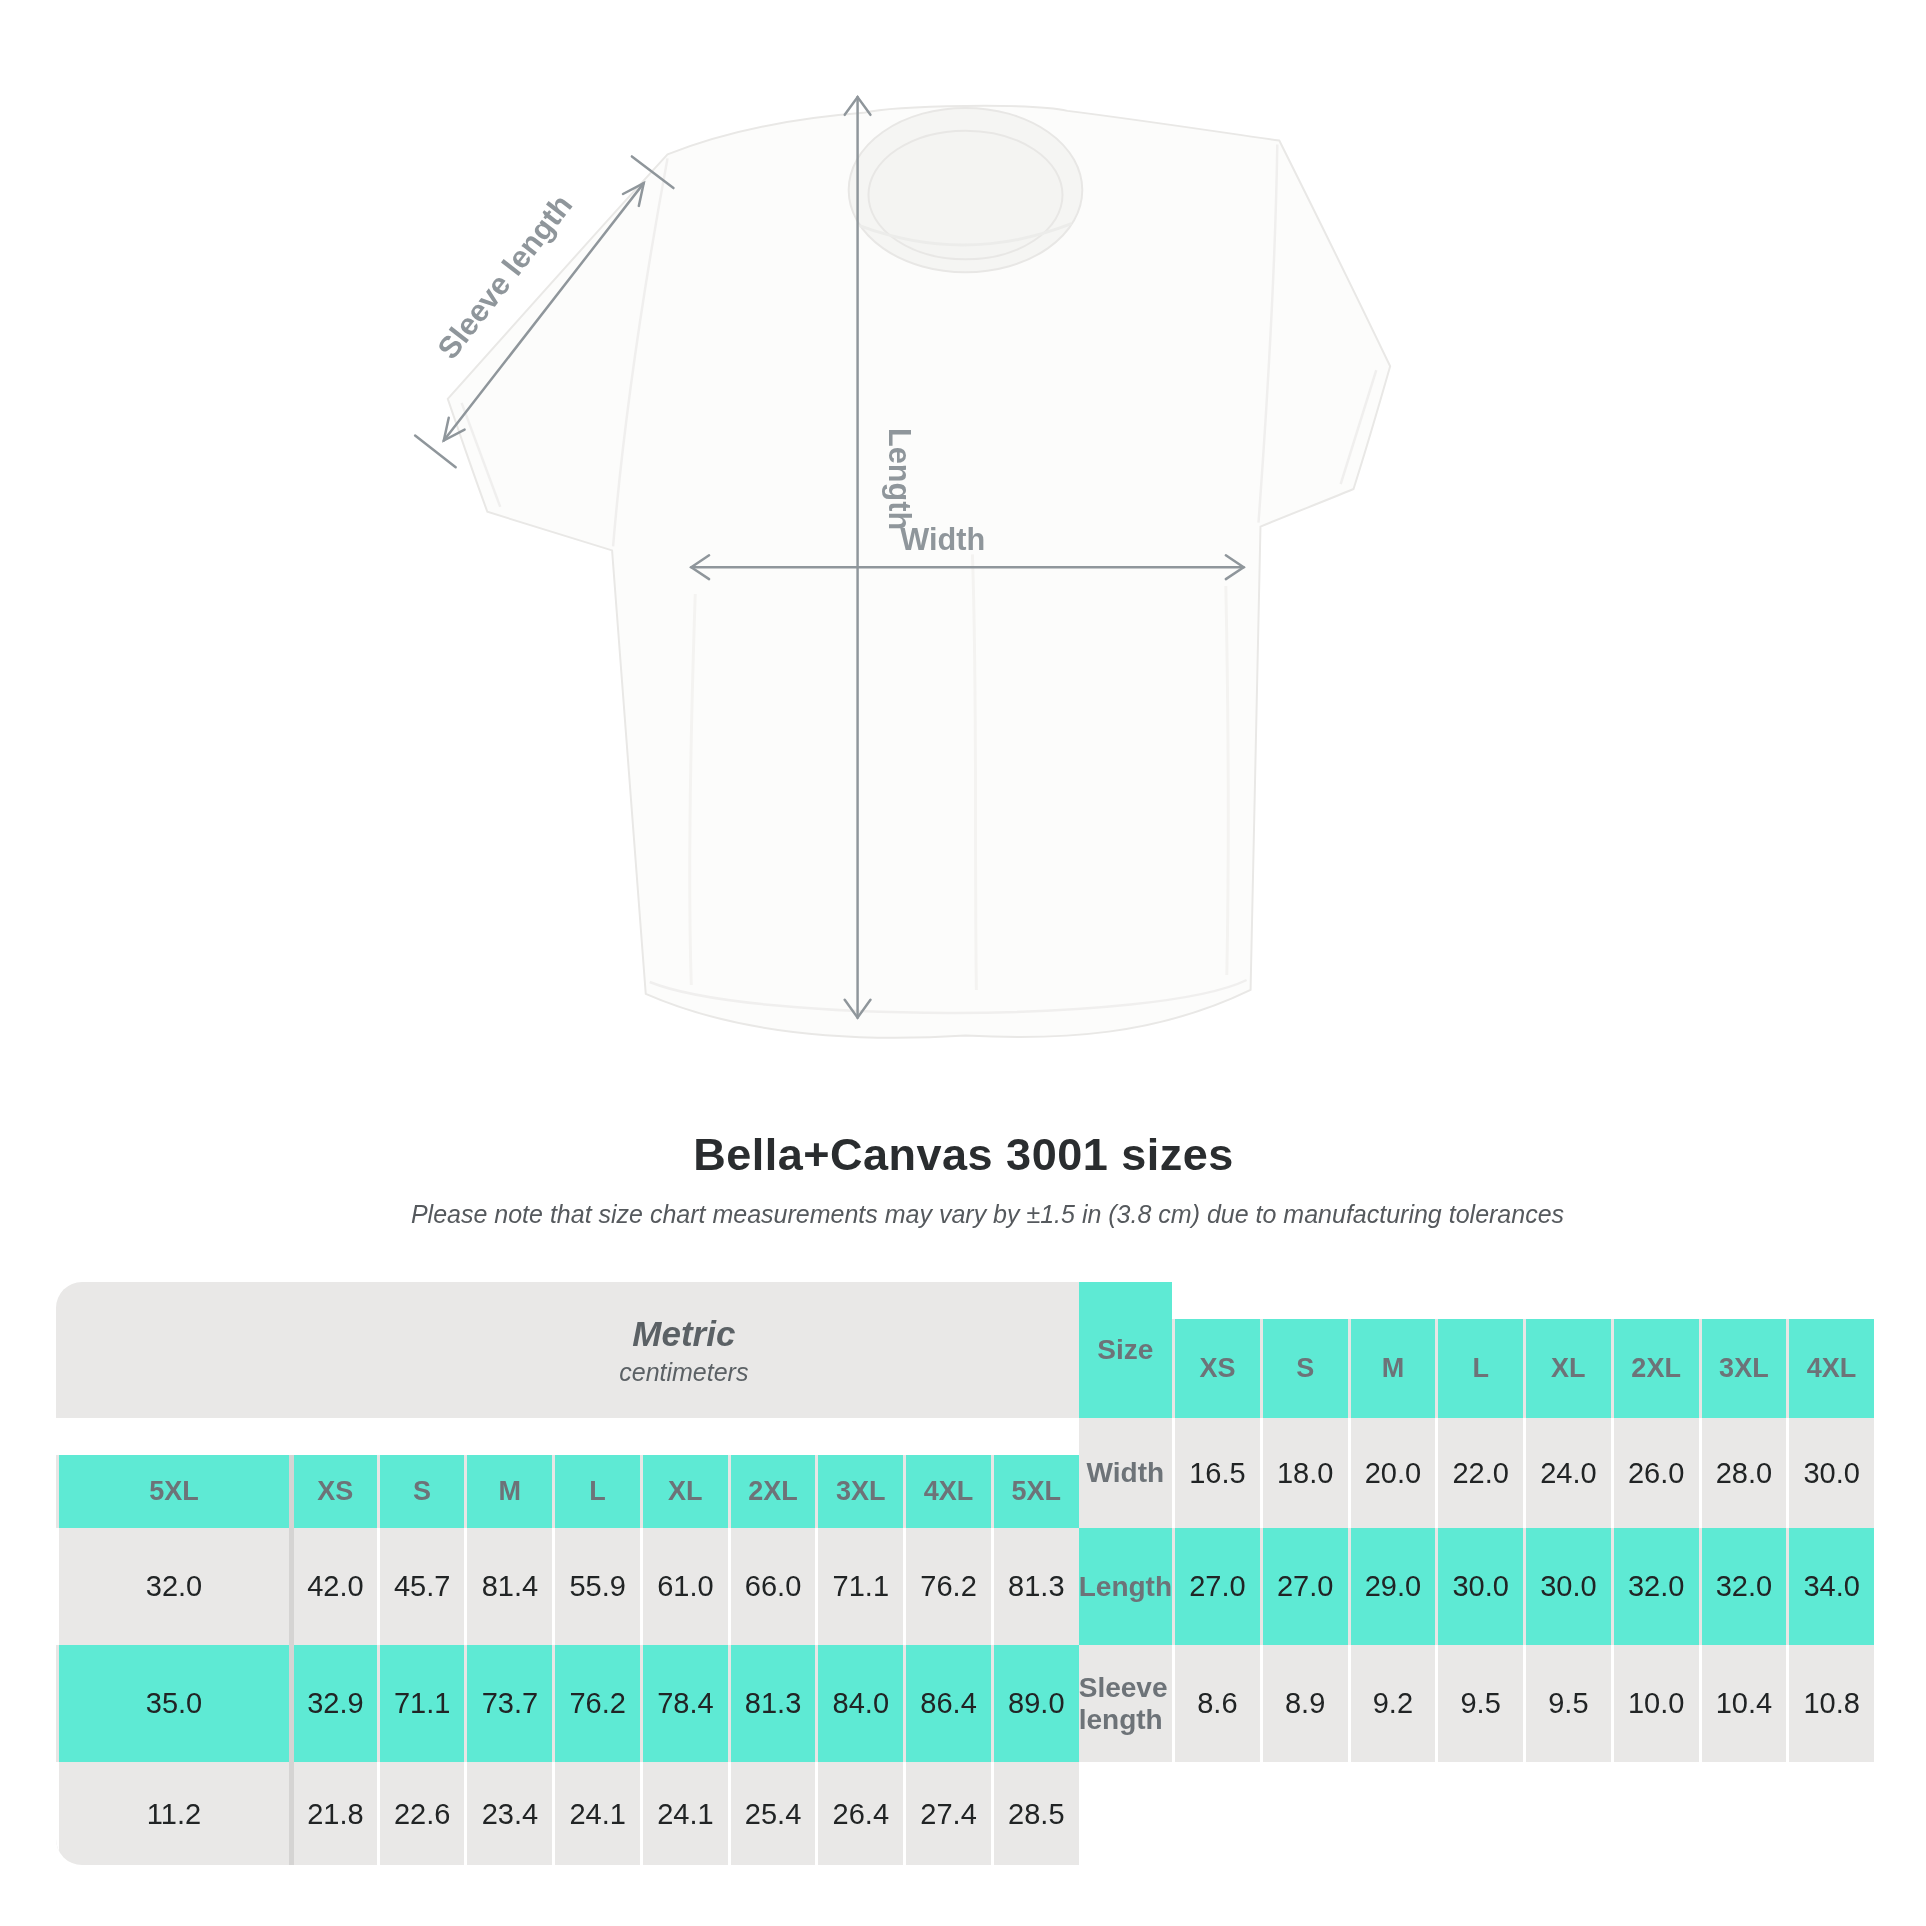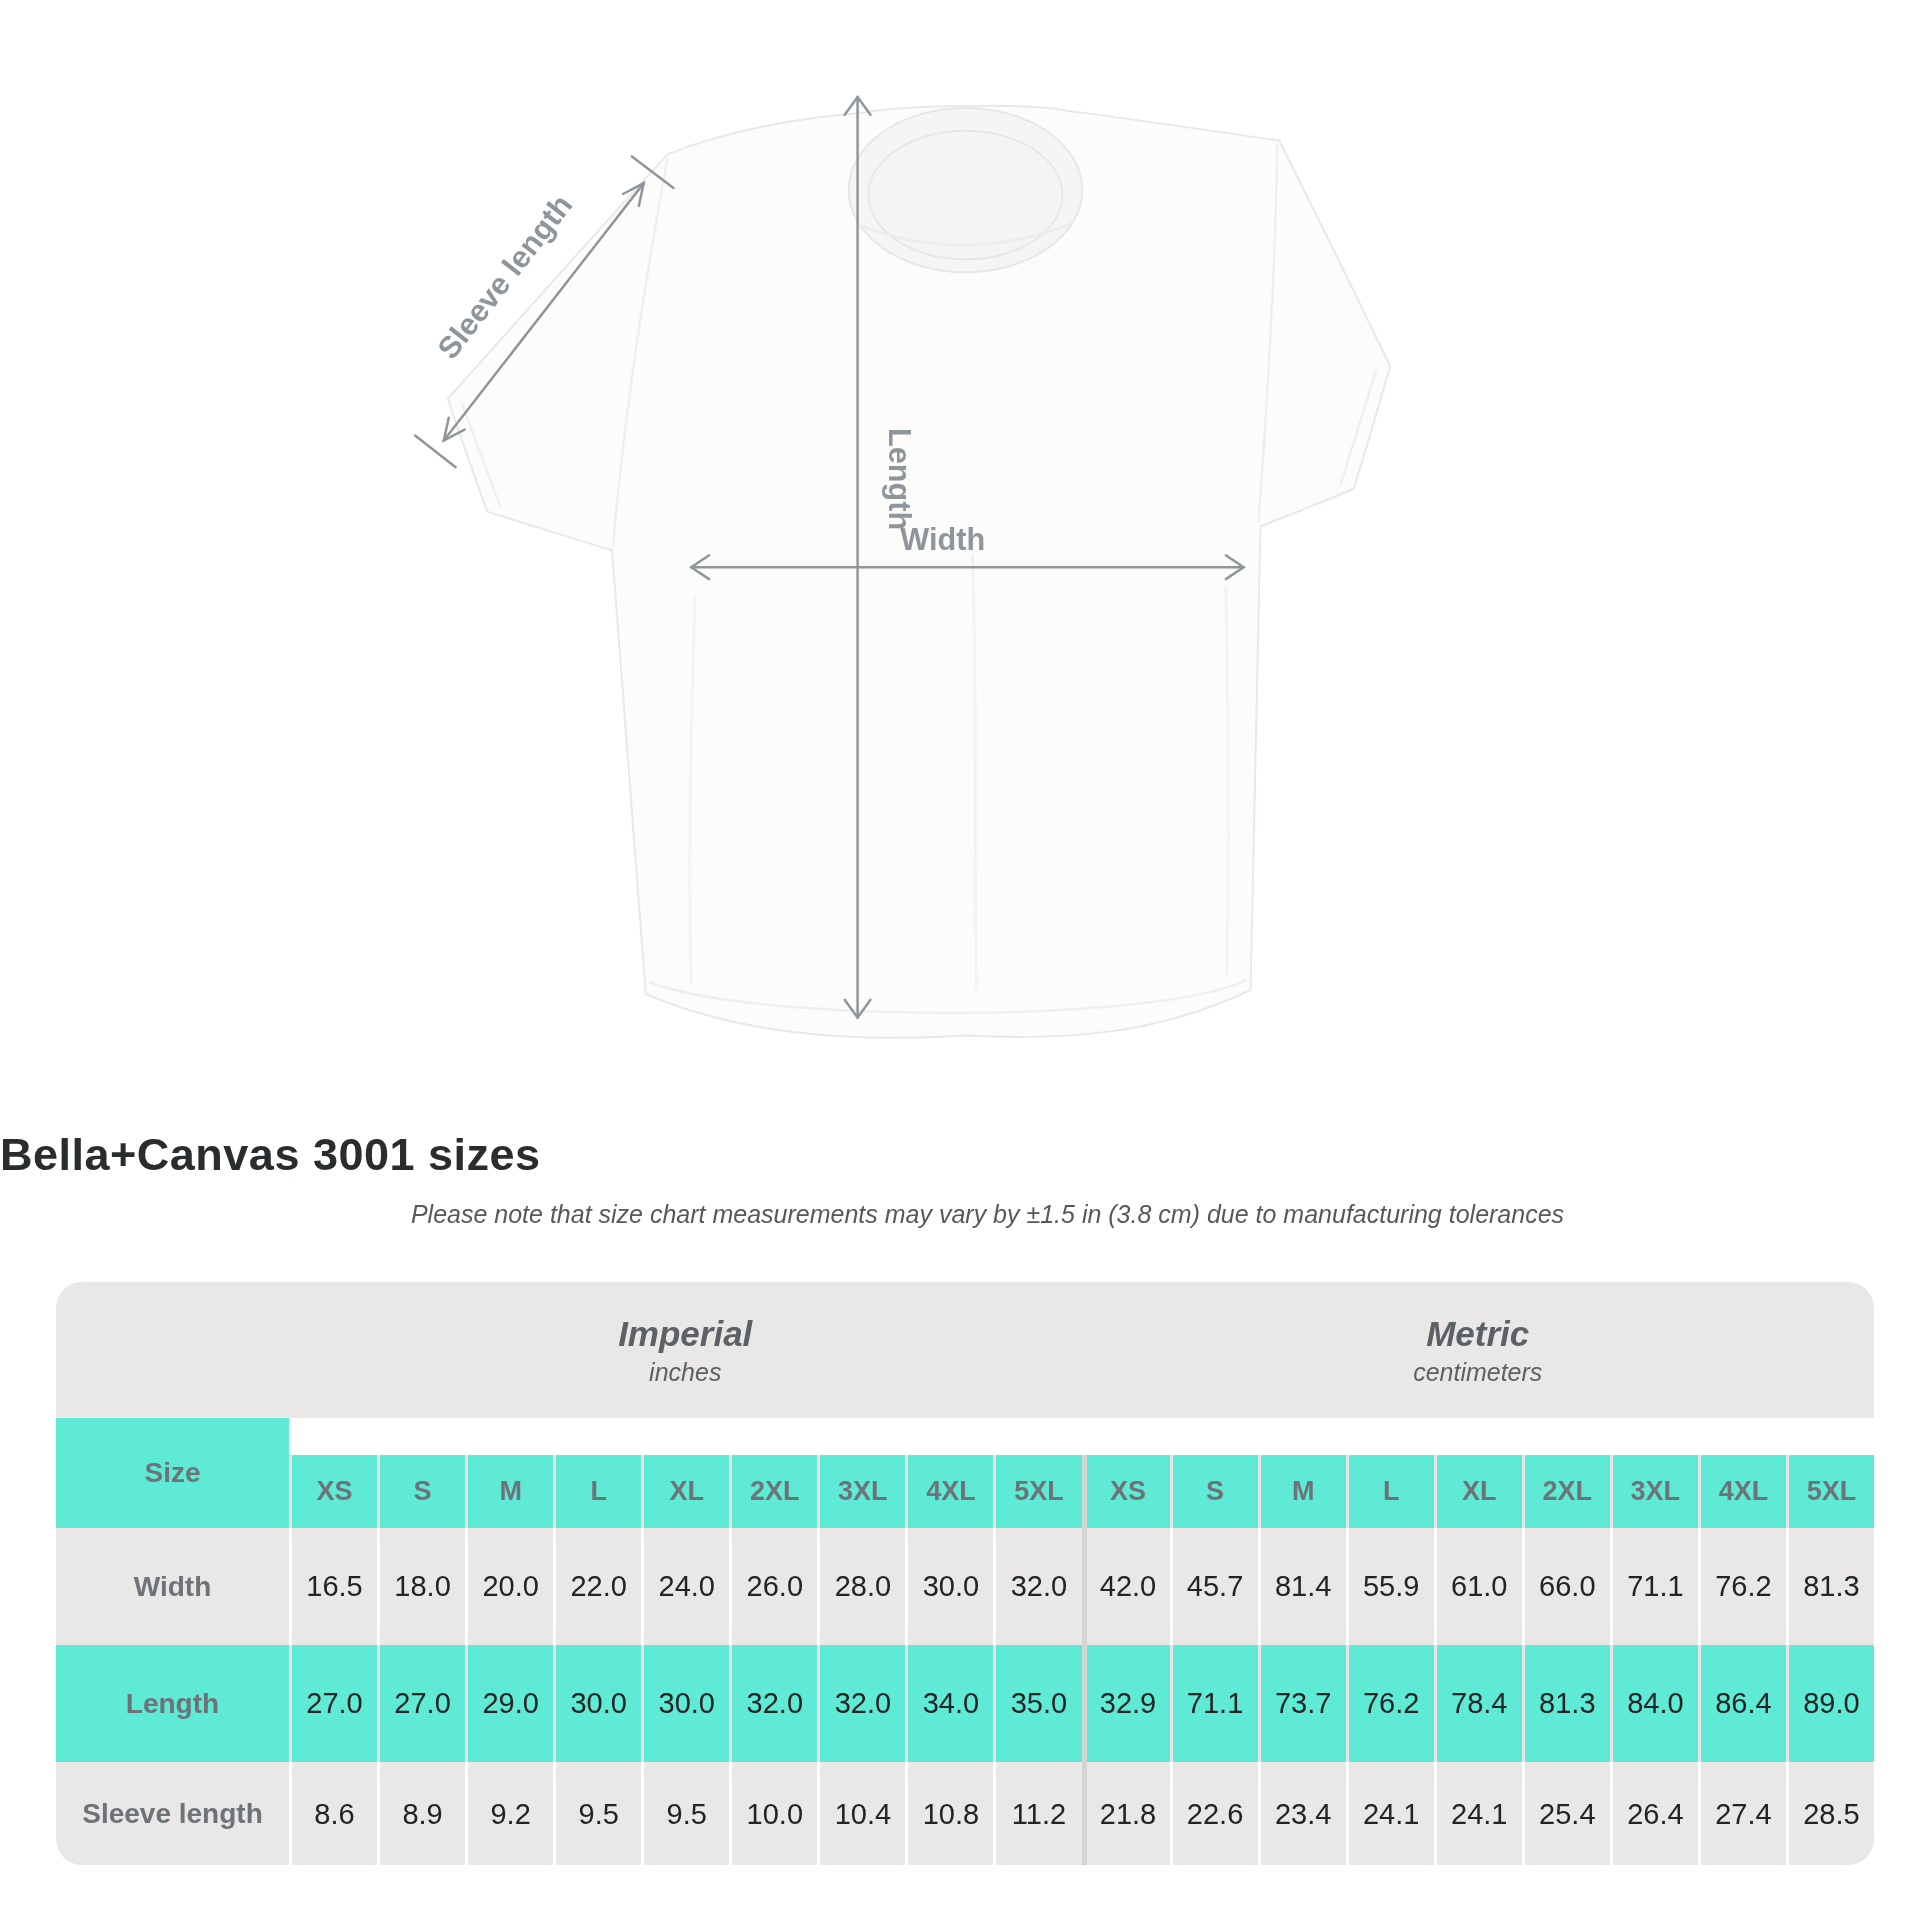--- a/index.html
+++ b/index.html
@@ -4,21 +4,21 @@
 <style>
   html,body{margin:0;padding:0;background:#fff;}
   body{width:1927px;height:1927px;font-family:"Liberation Sans","DejaVu Sans",sans-serif;position:relative;overflow:hidden;}
   .stage{position:absolute;left:0;top:0;width:1927px;height:1927px;background:#fff;}
 
   
   .shirt-svg{position:absolute;left:0;top:0;width:1927px;height:1079px;display:block;}
   .annot-text{fill:#8f969b;font-family:"Liberation Sans","DejaVu Sans",sans-serif;font-weight:bold;font-size:31px;}
 
   
-  .title{position:absolute;left:0;top:1129px;width:1927px;
+  .title{position:absolute;left:0;top:1129px;width:1927px;text-align:center;
          font-size:45px;font-weight:bold;color:#2a2d2f;letter-spacing:0.5px;}
   .subtitle{position:absolute;left:0;top:1200px;width:1927px;text-align:center;
          font-size:25px;font-style:italic;color:#55595d;padding-left:24px;}
 
   
   #size-grid{position:absolute;left:56px;top:1282px;width:1818px;height:583px;
     display:grid;grid-template-columns:233px repeat(18,1fr);
     grid-template-rows:136px 110px 117px 117px 104px;
     border-radius:26px;overflow:hidden;}
   .cell{display:flex;align-items:center;justify-content:center;box-sizing:border-box;}
@@ -98,24 +98,20 @@
     <text class="annot-text" transform="translate(898,484) rotate(90)" text-anchor="middle">Length</text>
     <text class="annot-text" x="952" y="556" text-anchor="middle">Width</text>
   </svg>
 
   <div class="title">Bella+Canvas 3001 sizes</div>
   <div class="subtitle">Please note that size chart measurements may vary by ±1.5 in (3.8 cm) due to manufacturing tolerances</div>
 
   <div id="size-grid">
       <div class="cell head"></div>
       <div class="cell head" style="grid-column: span 9;">
-        <div class="grp-name">Imperial</div>
-        <div class="grp-unit">inches</div>
-      </div>
-      <div class="cell head" style="grid-column: span 9;">
         <div class="grp-name">Metric</div>
         <div class="grp-unit">centimeters</div>
       </div>
       <div class="cell lbl r-white">Size</div>
       <div class="cell size r-white sep">XS</div>
       <div class="cell size r-white sep">S</div>
       <div class="cell size r-white sep">M</div>
       <div class="cell size r-white sep">L</div>
       <div class="cell size r-white sep">XL</div>
       <div class="cell size r-white sep">2XL</div>

